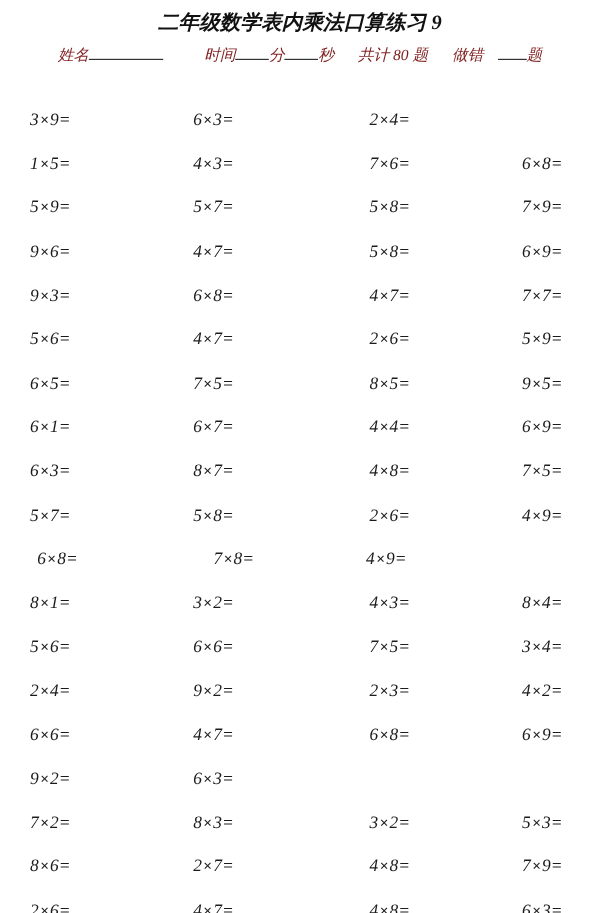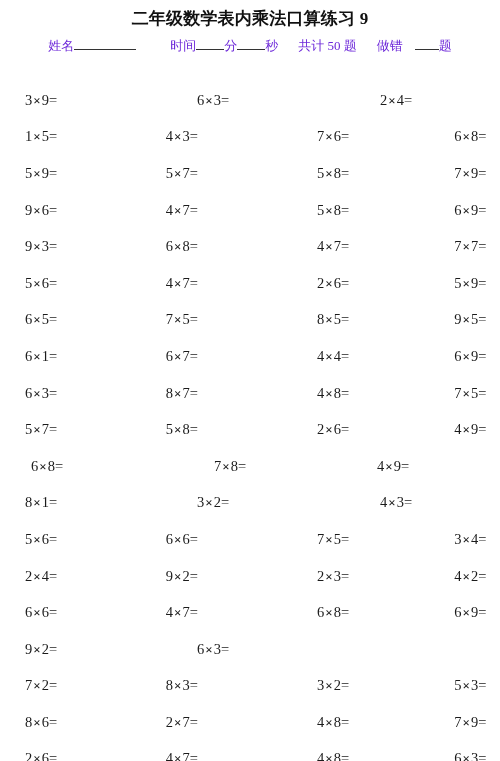--- a/index.html
+++ b/index.html
@@ -12,20 +12,21 @@
     height: 761px;
     overflow: hidden;
     font-family: "Liberation Serif", "DejaVu Serif", serif;
     color: #1a1a1a;
   }
   .page {
     position: relative;
     width: 500px;
     height: 668px;
     box-sizing: border-box;
+    font-style: italic;
   }
 
   
   .title {
     text-align: center;
     font-size: 17px;
     font-weight: bold;
     letter-spacing: 0.2px;
     margin: 0;
     padding-top: 8px;
@@ -34,21 +35,21 @@
     white-space: nowrap;
   }
 
   .subtitle {
     display: flex;
     align-items: baseline;
     justify-content: center;
     font-size: 13px;
     line-height: 20px;
     margin-top: 6px;
-    color: #6d28d9;
+    color: #7f1d1d;
     white-space: nowrap;
   }
   .sub-group {
     display: inline-flex;
     align-items: baseline;
   }
   .gap-lg { width: 34px; display: inline-block; }
   .gap-md { width: 20px; display: inline-block; }
   .gap-sm { width: 12px; display: inline-block; }
 
@@ -66,21 +67,20 @@
   .grid {
     position: absolute;
     top: 82px;
     left: 0;
     width: 500px;
   }
   .row {
     display: flex;
     height: 36.6px;
     align-items: center;
-    gap: 36px;
   }
   .cell {
     font-size: 14.5px;
     line-height: 18px;
     white-space: nowrap;
     color: #1b1b1b;
   }
   .c1 { width: 130px; padding-left: 25px; box-sizing: border-box; }
   .c2 { width: 138px; padding-left: 31px; box-sizing: border-box; }
   .c3 { width: 127px; padding-left: 40px; box-sizing: border-box; }
@@ -108,21 +108,21 @@
     <span class="gap-lg"></span>
     <span class="sub-group">
       <span>时间</span>
       <span class="blank blank-min"></span>
       <span>分</span>
       <span class="blank blank-sec"></span>
       <span>秒</span>
     </span>
     <span class="gap-md"></span>
     <span class="sub-group">
-      <span>共计 50 题</span>
+      <span>共计 80 题</span>
     </span>
     <span class="gap-md"></span>
     <span class="sub-group">
       <span>做错</span>
       <span class="gap-sm"></span>
       <span class="blank blank-wrong"></span>
       <span>题</span>
     </span>
   </div>
 
@@ -188,20 +188,21 @@
       </div>
       <div class="row">
         <div class="cell c2"><span>6</span><span class="times">×</span><span>8</span><span class="eq">=</span></div>
         <div class="cell c3"><span>7</span><span class="times">×</span><span>8</span><span class="eq">=</span></div>
         <div class="cell c4"><span>4</span><span class="times">×</span><span>9</span><span class="eq">=</span></div>
       </div>
       <div class="row">
         <div class="cell c1"><span>8</span><span class="times">×</span><span>1</span><span class="eq">=</span></div>
         <div class="cell c2"><span>3</span><span class="times">×</span><span>2</span><span class="eq">=</span></div>
         <div class="cell c3"><span>4</span><span class="times">×</span><span>3</span><span class="eq">=</span></div>
+        <div class="cell c4"><span>8</span><span class="times">×</span><span>4</span><span class="eq">=</span></div>
       </div>
       <div class="row">
         <div class="cell c1"><span>5</span><span class="times">×</span><span>6</span><span class="eq">=</span></div>
         <div class="cell c2"><span>6</span><span class="times">×</span><span>6</span><span class="eq">=</span></div>
         <div class="cell c3"><span>7</span><span class="times">×</span><span>5</span><span class="eq">=</span></div>
         <div class="cell c4"><span>3</span><span class="times">×</span><span>4</span><span class="eq">=</span></div>
       </div>
       <div class="row">
         <div class="cell c1"><span>2</span><span class="times">×</span><span>4</span><span class="eq">=</span></div>
         <div class="cell c2"><span>9</span><span class="times">×</span><span>2</span><span class="eq">=</span></div>

